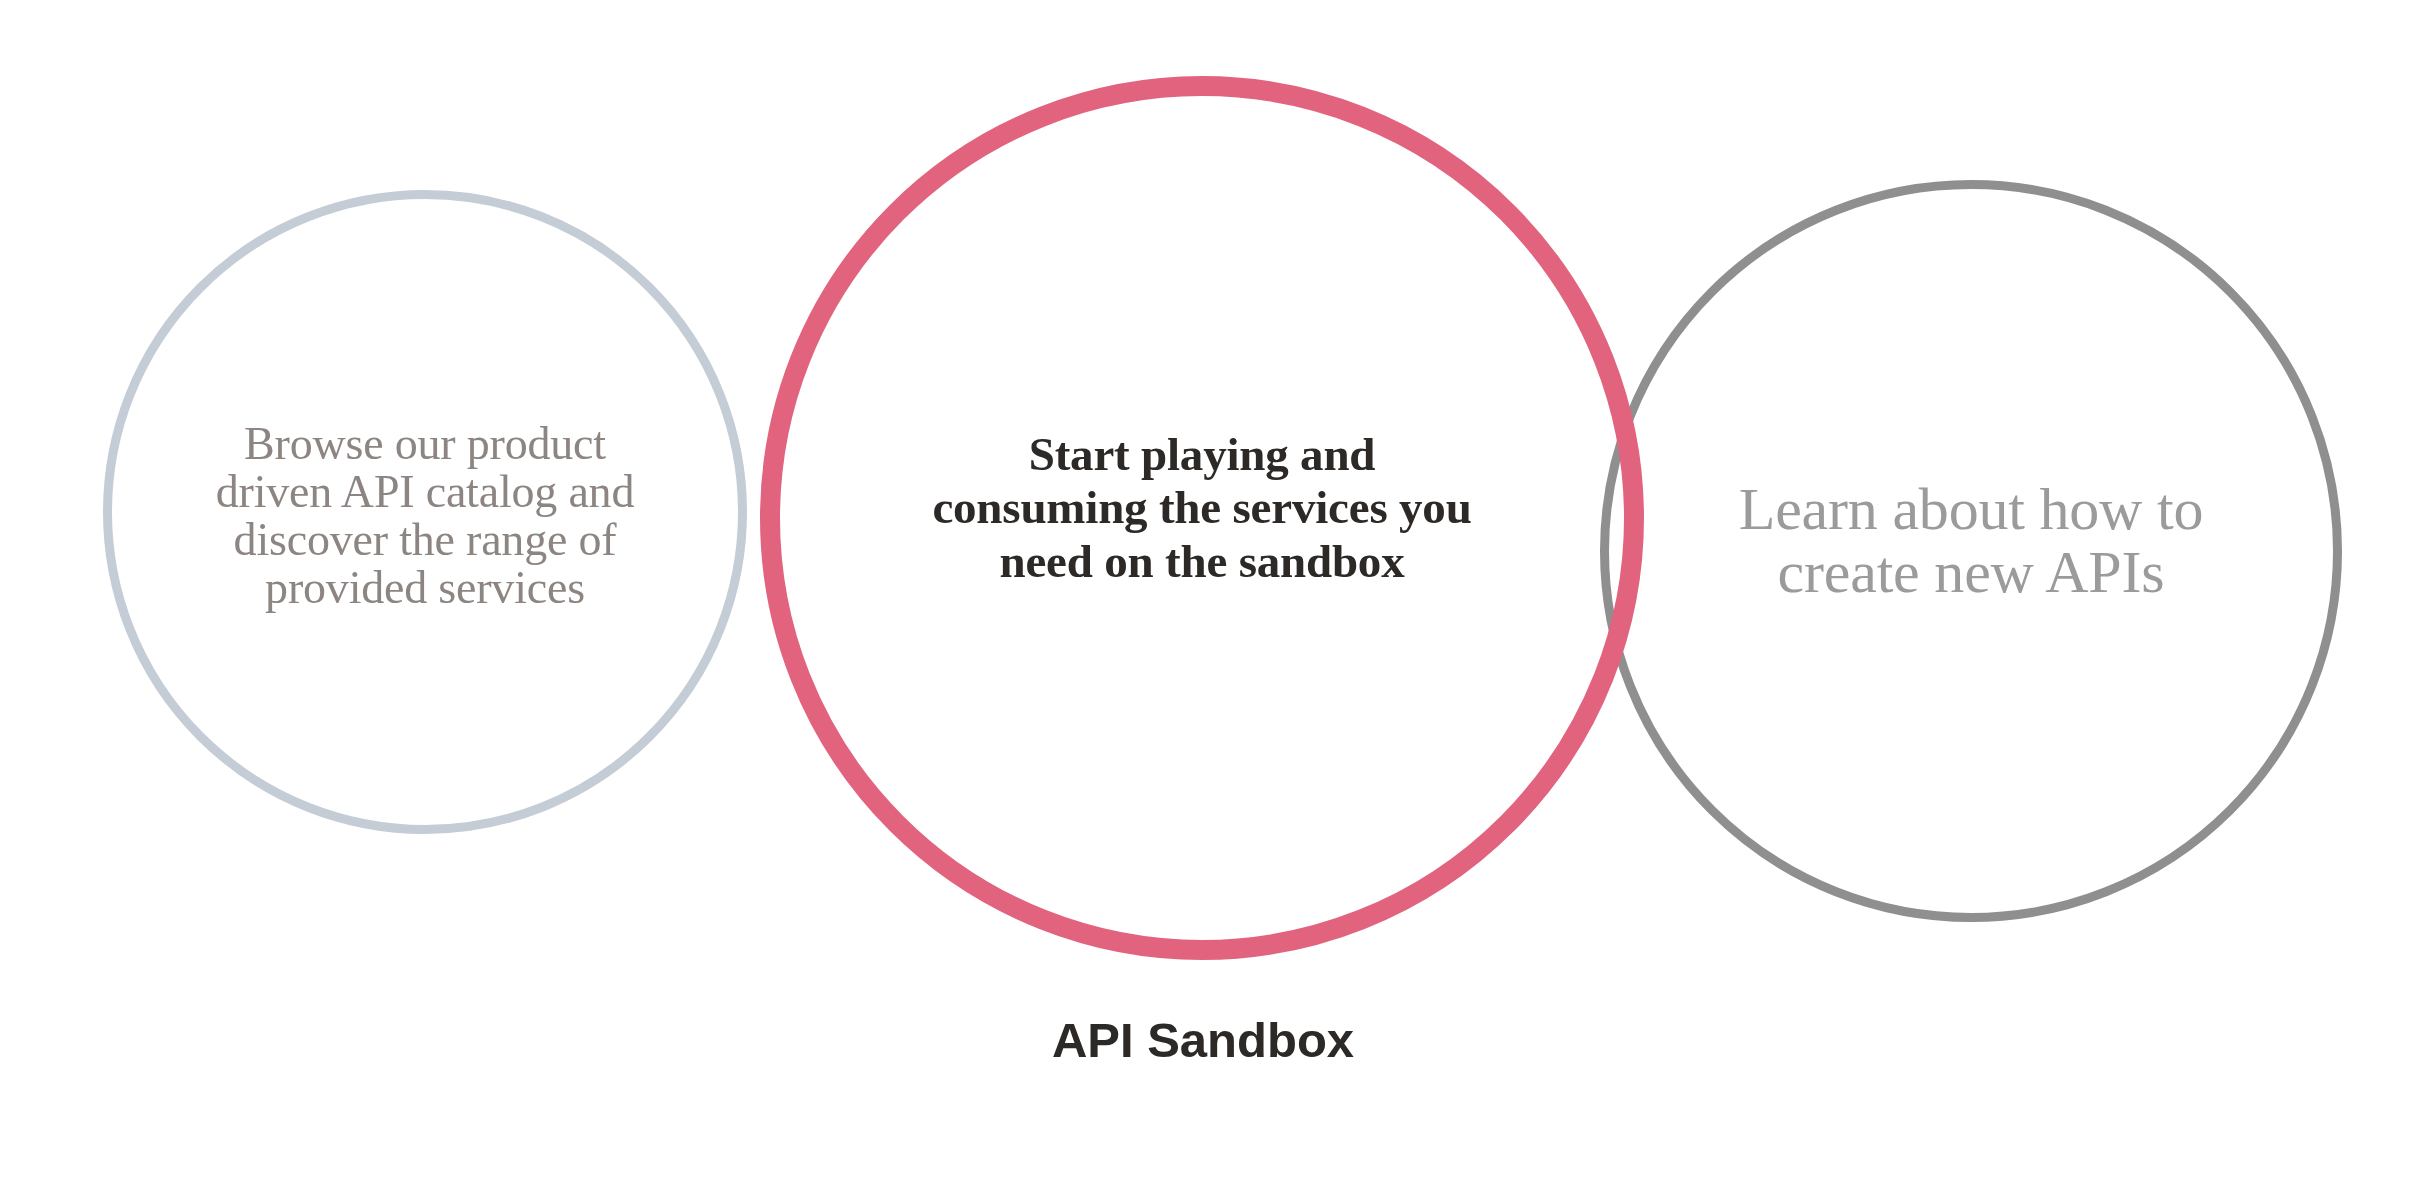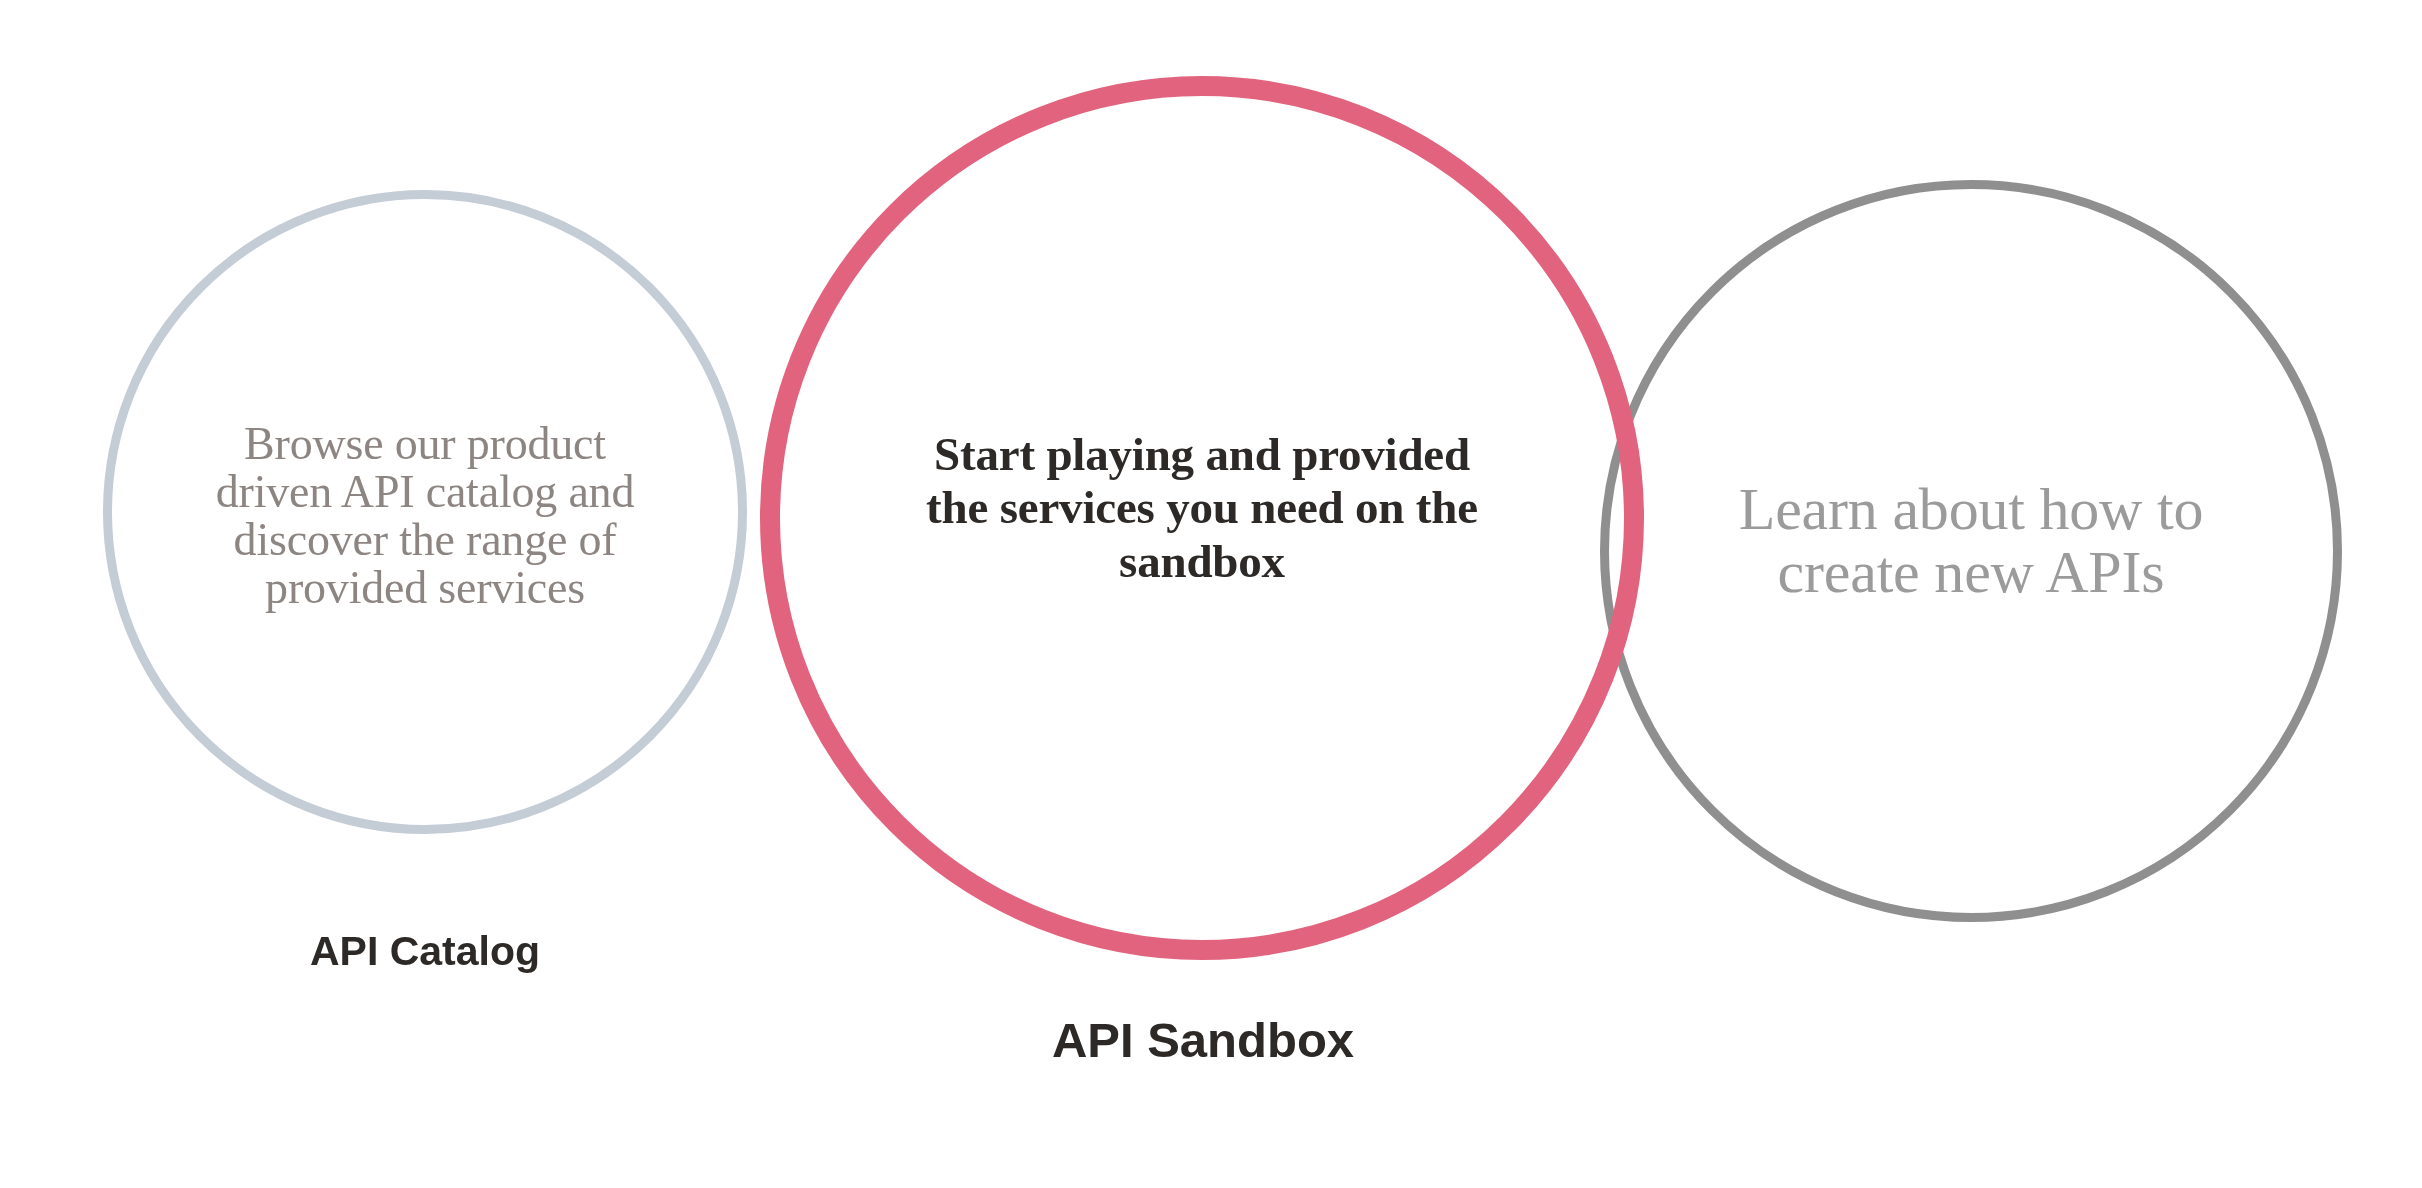--- a/index.html
+++ b/index.html
@@ -111,24 +111,23 @@
   }
 </style>
 </head>
 <body>
 
 <div id="canvas">
 
   <div class="circle circle-catalog">
     <div class="text-catalog">Browse our product driven API catalog and discover the range of provided services</div>
   </div>
-  <div class="caption caption-catalog">API Catalog</div>
 
   <div class="circle circle-docs">
     <div class="text-docs">Learn about how to create new APIs</div>
   </div>
 
   <div class="circle circle-sandbox">
-    <div class="text-sandbox">Start playing and provided the services you need on the sandbox</div>
+    <div class="text-sandbox">Start playing and consuming the services you need on the sandbox</div>
   </div>
   <div class="caption caption-sandbox">API Sandbox</div>
 
 </div>
 
 </body></html>

